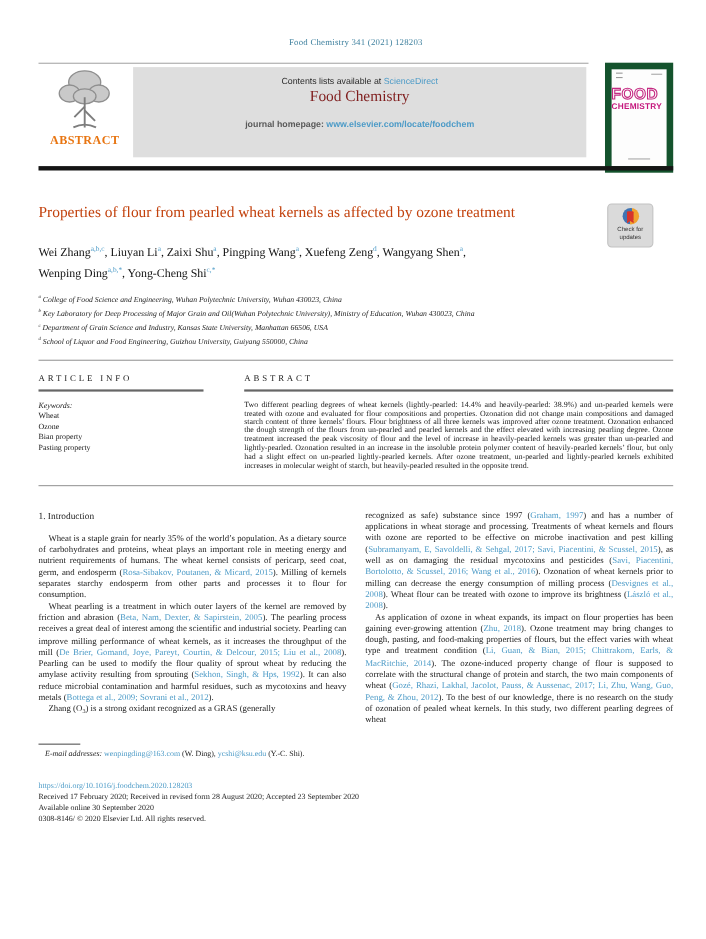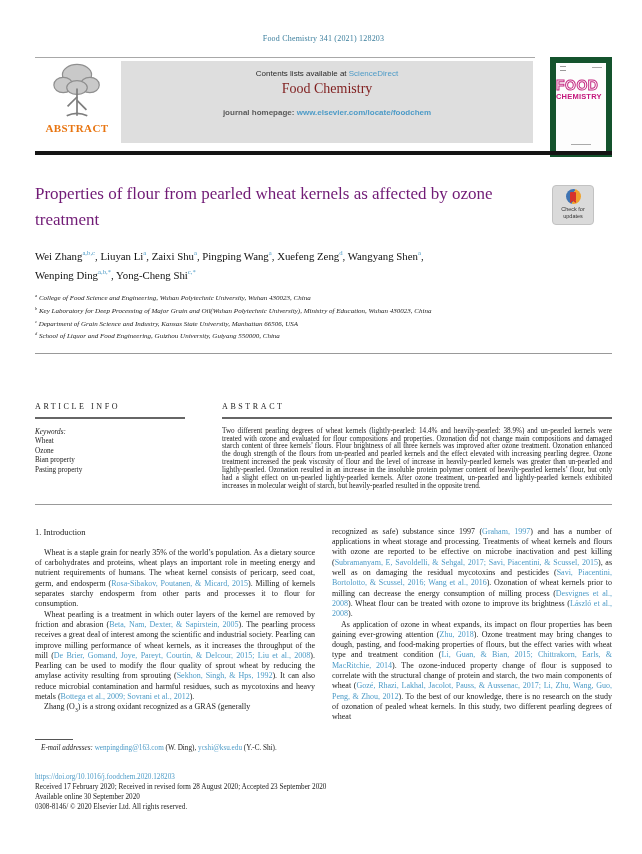--- a/index.html
+++ b/index.html
@@ -55,21 +55,21 @@
   }
   .cover-chem {
     font-family: "Liberation Sans", sans-serif; font-size: 7.5px; font-weight: bold;
     color: #c4177c; letter-spacing: 0.2px; line-height: 9px;
   }
   .cover-mark-b { position: absolute; bottom: 6px; left: 50%; margin-left: -10px; width: 20px; height: 1px; background: #aaa; }
   .hdr-blackbar { position: absolute; left: 0; top: 94px; width: 577px; height: 4px; background: #151515; }
 
   
   .title-row { position: relative; margin-top: 24px; }
-  .article-title { font-size: 17px; font-weight: normal; color: #701a75; width: 505px; line-height: 26px; }
+  .article-title { font-size: 14px; font-weight: normal; color: #c2410c; width: 505px; line-height: 26px; }
   .badge {
     position: absolute; right: 18px; top: 4px; width: 42px; height: 40px;
     background: #dadada; border: 1px solid #c2c2c2; border-radius: 4px;
     text-align: center; padding-top: 3px; cursor: pointer;
   }
   .badge-circle {
     width: 15px; height: 15px; border-radius: 50%; margin: 0 auto;
     background: linear-gradient(100deg, #3f74b3 50%, #f0a22e 50%);
     position: relative;
   }
@@ -89,21 +89,21 @@
   .affils { margin-top: 9px; font-style: italic; font-size: 7px; line-height: 9.4px; color: #222; }
 
   .rule { height: 1px; background: #999; }
   .rule-m1 { margin-top: 11px; }
   .rule-m2 { margin-top: 13px; }
 
   
   .ia-grid { display: flex; margin-top: 11px; }
   .ia-left { width: 150px; flex: none; margin-right: 37px; }
   .ia-right { flex: 1; }
-  .ia-head { font-size: 8px; letter-spacing: 2.6px; color: #222; margin-top: 37px; }
+  .ia-head { font-size: 8px; letter-spacing: 2.6px; color: #222; }
   .ia-rule { height: 1.5px; background: #666; margin: 6px 0 9px 0; }
   .kw-label { font-style: italic; font-size: 7.2px; line-height: 9.6px; }
   .kw-list { font-size: 7.2px; line-height: 9.6px; }
   .abstract-text { font-size: 7.2px; line-height: 7.9px; text-align: justify; color: #222; }
 
   
   .body-grid { display: flex; margin-top: 22px; }
   .col-left { width: 280px; flex: none; margin-right: 17px; }
   .col-right { width: 280px; flex: none; }
   .intro-head { font-size: 8.5px; font-weight: normal; margin-bottom: 11px; }

